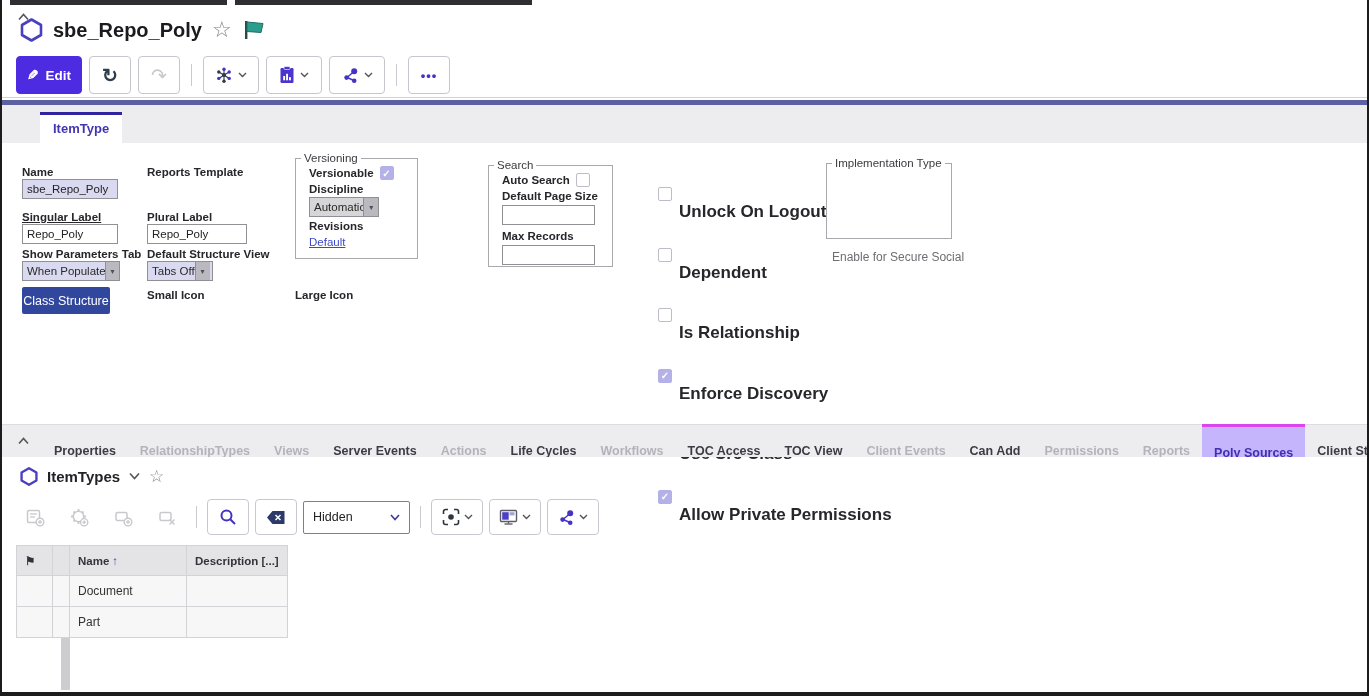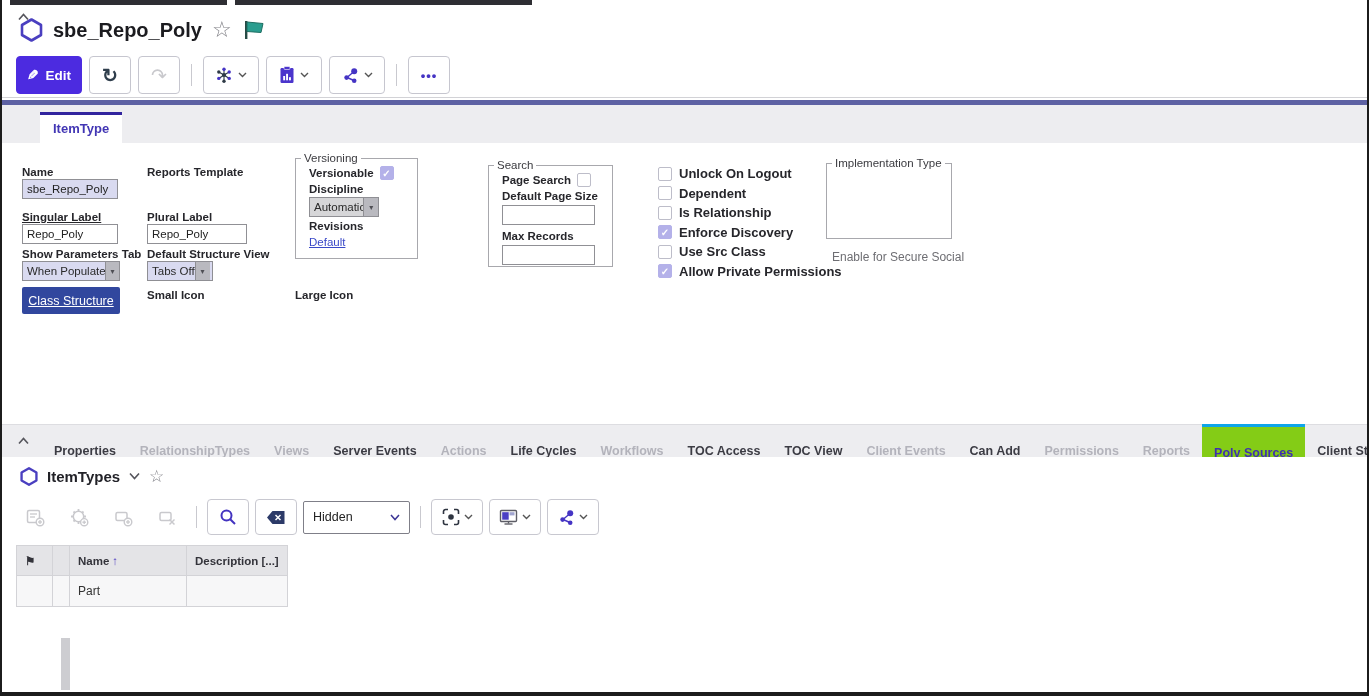--- a/index.html
+++ b/index.html
@@ -48,48 +48,48 @@
   .tin { position:absolute; height:20px; border:1px solid #909095; font-size:11.5px; padding:1px 4px;
          font-family:inherit; color:#222; background:#fff; }
   .tin.lav { background:#d9daf0; }
   .dd { display:inline-flex; position:absolute; align-items:center; justify-content:flex-start; height:20px;
         border:1px solid #8f8f94; font-size:11.5px; color:#2a2a2a; }
   .dd .dtxt { padding-left:4px; white-space:nowrap; overflow:hidden; }
   .dd .arr { width:15px; align-self:stretch; background:#b9b9bf; border-left:1px solid #8f8f94;
              display:flex; align-items:center; justify-content:center; font-size:8px; color:#4f4f55; }
   .dd.lav { background:#d9daf0; }
   .dd.gray { background:#d6d6d8; }
-  .navy-btn { position:absolute; left:20px; top:287px; width:98px; height:27px; background:#31479e; color:#fff;
-              border:none; border-radius:2px; font-size:12.5px; font-family:inherit; cursor:pointer;text-decoration:underline; }
+  .navy-btn { position:absolute; left:20px; top:287px; width:88px; height:27px; background:#31479e; color:#fff;
+              border:none; border-radius:2px; font-size:12.5px; font-family:inherit; cursor:pointer; }
   fieldset { position:absolute; border:1px solid #a8a8ad; }
   legend { font-size:11.5px; color:#3a3a3f; margin-left:5px; padding:0 3px; }
   .frow { display:flex; align-items:center; gap:6px; margin:2px 0 0 13px; }
   .frow .flbl { font-size:11.5px; font-weight:bold; color:#26262b; white-space:nowrap; }
   .cb { width:14px; height:14px; border:1.5px solid #bdbdc9; border-radius:2px; background:#fff; flex:0 0 auto;
         display:flex; align-items:center; justify-content:center; }
   .cb.on { background:#b4b1e9; border-color:#b4b1e9; }
   .cb.on::after { content:"✓"; color:#fff; font-size:10px; font-weight:bold; }
   .radio { width:13px; height:13px; border:1.5px solid #9a9aa0; border-radius:50%; background:#fff; flex:0 0 auto;
            display:flex; align-items:center; justify-content:center; }
   .radio.on { border-color:#a29de4; }
   .radio.on::after { content:""; width:7px; height:7px; border-radius:50%; background:#8f8ade; }
   .rrow { display:flex; align-items:center; gap:6px; margin:3px 0 0 10px; }
   .rrow .rlbl { font-size:11.5px; color:#3a3a3f; white-space:nowrap; }
   .link { font-size:11.5px; color:#3a49c8; text-decoration:underline; margin:2px 0 0 13px; display:inline-block; }
   .flags { position:absolute; left:656px; top:166px; display:flex; flex-direction:column; gap:4.5px; }
   .flagrow { display:flex; align-items:center; gap:7px; }
-  .flagrow .flbl { font-size:13px; font-weight:bold; color:#26262b; white-space:nowrap; }
+  .flagrow .flbl { font-size:17px; font-weight:bold; color:#26262b; white-space:nowrap;margin-top:36px; }
 
   
   .rel-band { position:absolute; left:0; right:0; top:424px; height:33px; background:#ededf0; border-top:1px solid #dddde1; }
   .rel-chev { position:absolute; left:16px; top:437px; }
   .rtabs { position:absolute; left:40px; right:0; top:424px; height:33px; display:flex; white-space:nowrap; overflow:hidden; }
   .rtab { padding:11px 12px; line-height:33px; font-size:12.5px; font-weight:bold; color:#3c3c44; cursor:pointer; }
   .rtab.disabled { color:#b3b3bb; cursor:default; }
-  .rtab.active { background:#84cc16; border-top:3px solid #0ea5e9; line-height:30px; color:#402fb0; }
+  .rtab.active { background:#c4b5fd; border-top:3px solid #d946ef; line-height:30px; color:#402fb0; }
 
   
   .grid-header { position:absolute; left:18px; top:462px; height:28px; display:flex; align-items:center; gap:9px; }
   .grid-title { font-size:15px; font-weight:bold; color:#222228; }
   .grid-toolbar { position:absolute; left:14px; top:498px; height:38px; display:flex; align-items:center; gap:6px; }
   .gbtn { display:flex; align-items:center; justify-content:center; gap:4px; height:36px; min-width:42px;
           background:#fff; border:1px solid #c8c8d0; border-radius:4px; cursor:pointer; font-family:inherit; }
   .gbtn.flat { border:none; min-width:38px; cursor:default; }
   .gsel { display:flex; align-items:center; justify-content:space-between; width:107px; height:33px;
           border:1px solid #7f7f88; border-radius:2px; padding:0 9px; background:#fff; cursor:pointer; }
@@ -239,21 +239,21 @@
     </span>
     <div class="frow" style="margin-top:3px;">
       <span class="flbl">Revisions</span>
     </div>
     <a class="link" href="#">Default</a>
   </fieldset>
 
   <fieldset style="left:486px; top:159px; width:125px; height:108px;">
     <legend>Search</legend>
     <div class="frow">
-      <span class="flbl">Page Search</span>
+      <span class="flbl">Auto Search</span>
       <span class="cb"></span>
     </div>
     <div class="frow" style="margin-top:3px;">
       <span class="flbl">Default Page Size</span>
     </div>
     <input class="tin" style="position: static; display: block; width: 93px; margin: 3px 0px 0px 13px;" readonly="" value="">
     <div class="frow" style="margin-top:5px;">
       <span class="flbl">Max Records</span>
     </div>
     <input class="tin" style="position: static; display: block; width: 93px; margin: 3px 0px 0px 13px;" readonly="" value="">
@@ -435,20 +435,26 @@
         <th class="c-flag"><span>⚑</span></th>
         <th class="c-gutter"></th>
         <th class="c-name"><span>Name</span><span class="sort">↑</span></th>
         <th class="c-desc">Description [...]</th>
       </tr>
     </thead>
     <tbody>
         <tr>
           <td class="c-flag"></td>
           <td class="c-gutter"></td>
+          <td class="c-name">Document</td>
+          <td class="c-desc"></td>
+        </tr>
+        <tr>
+          <td class="c-flag"></td>
+          <td class="c-gutter"></td>
           <td class="c-name">Part</td>
           <td class="c-desc"></td>
         </tr>
       </tbody>
   </table>
   <div class="gutter-tail"></div>
 
 </div>
 
 </body></html>

